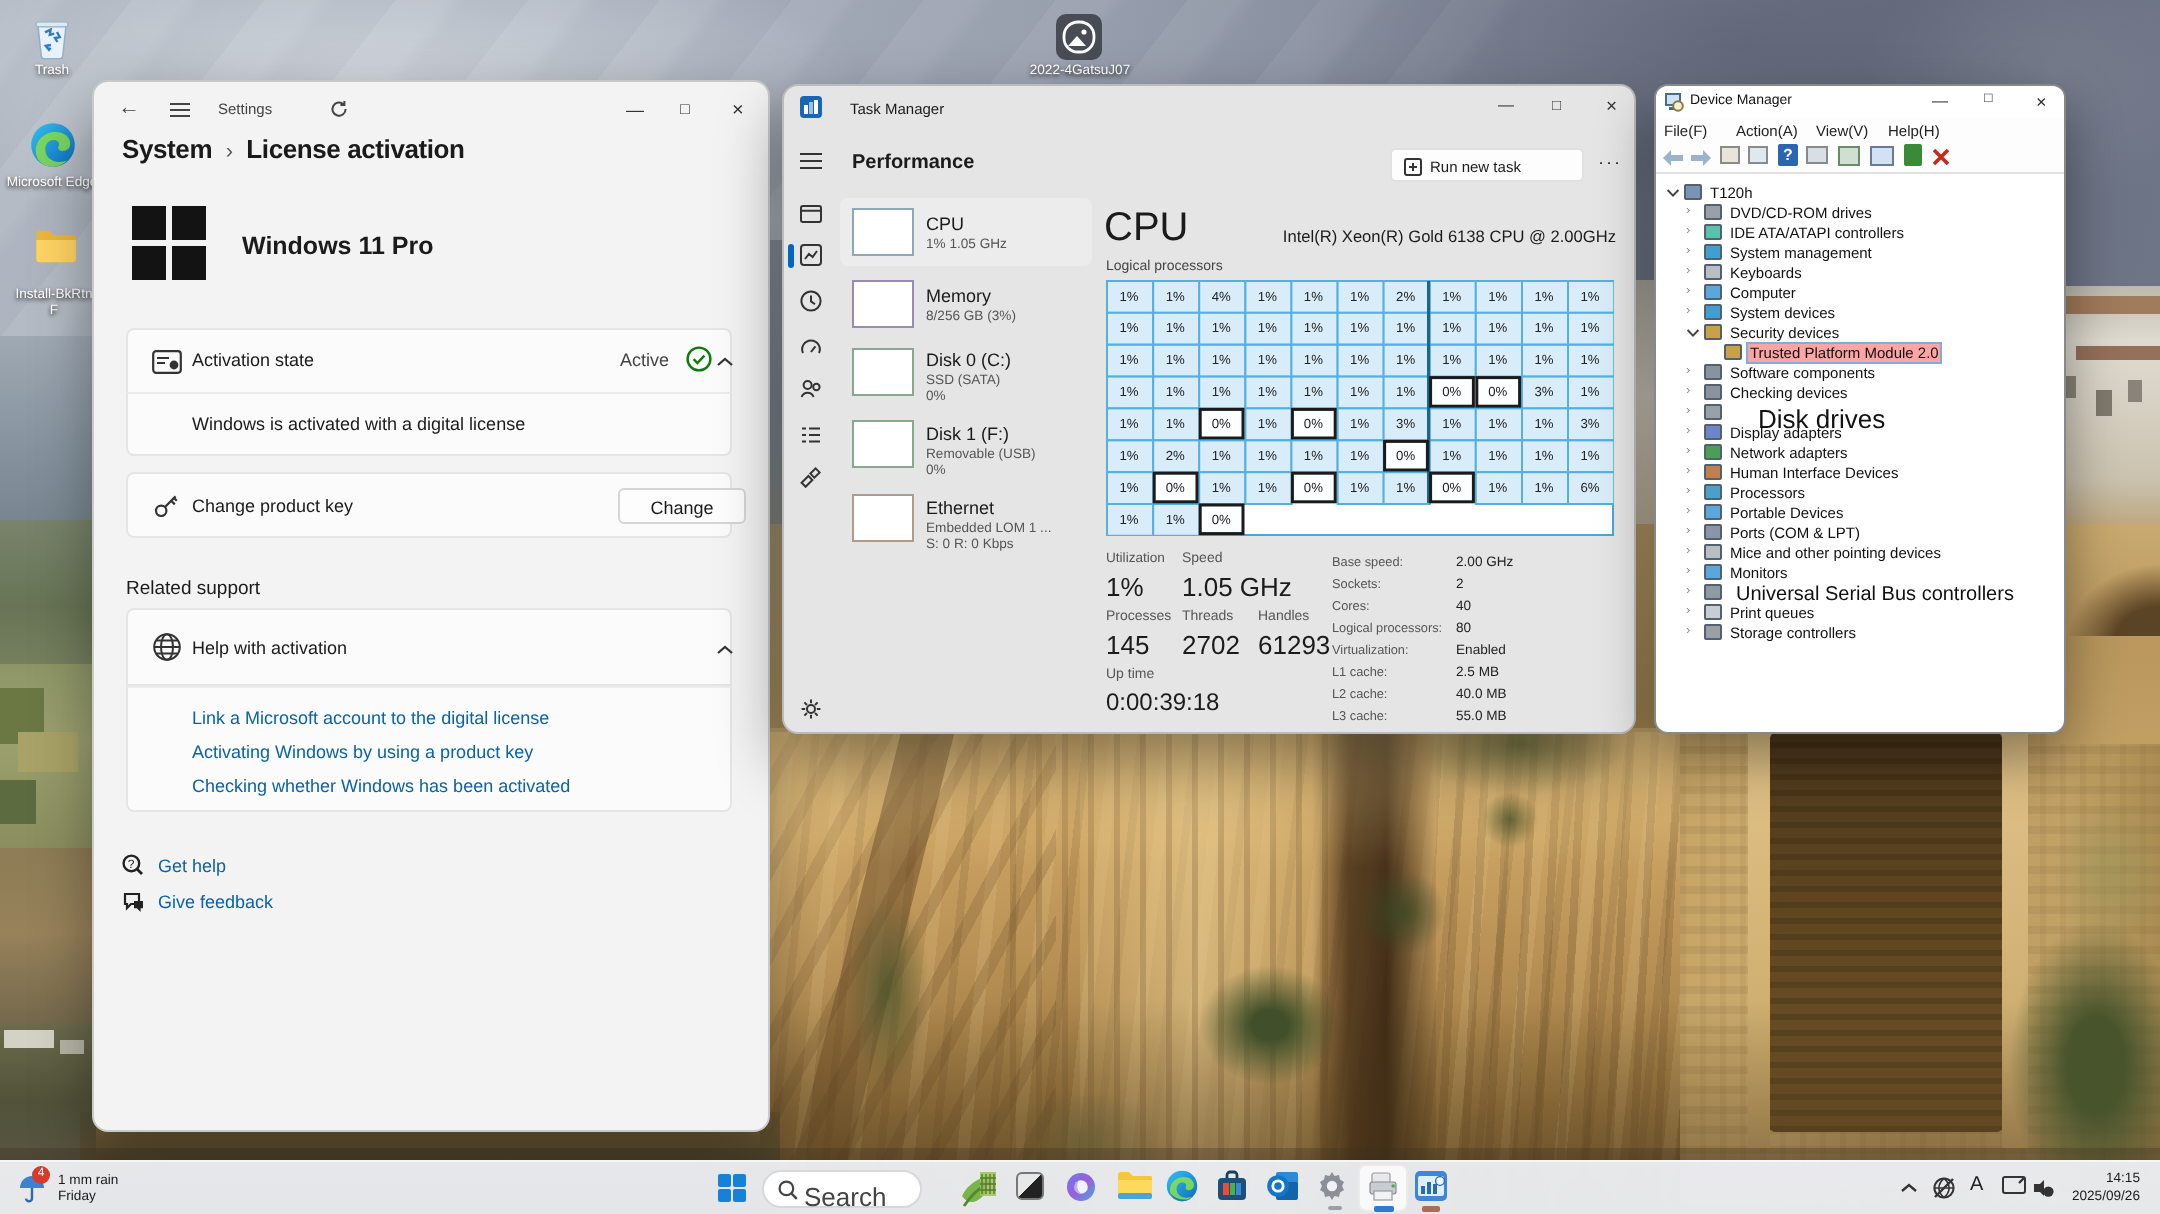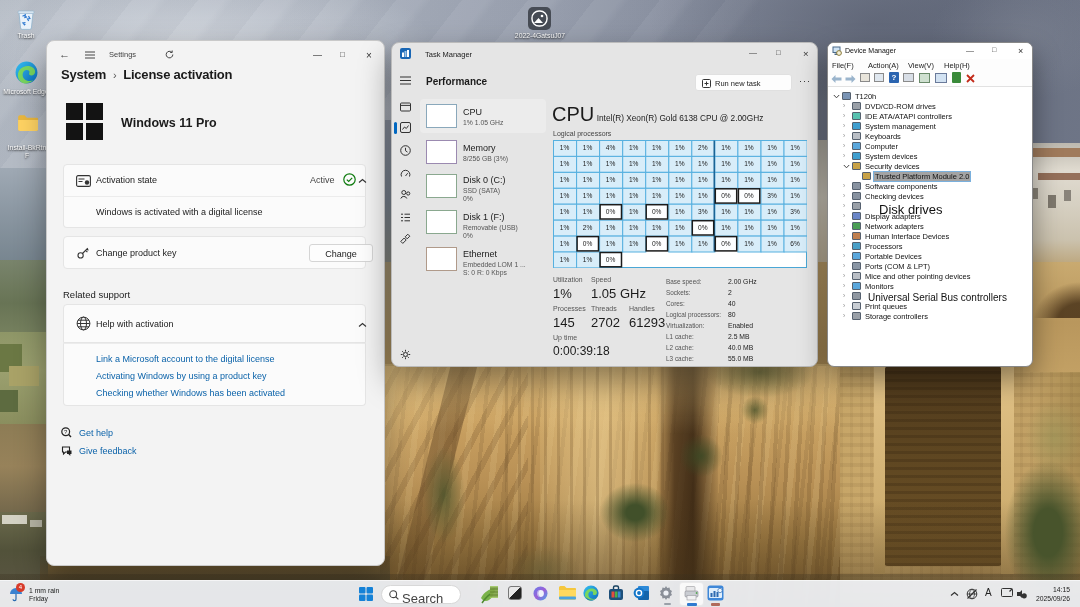--- a/index.html
+++ b/index.html
@@ -279,21 +279,21 @@
  <div class="abs" style="left:34px;top:167px;width:31px;height:24px;background:#fff;border:1px solid #8aa88f"></div>
  <span class="abs" style="left:71px;top:169px;font-size:9px">Disk 1 (F:)</span>
  <span class="abs" style="left:71px;top:181px;font-size:6.8px;color:#555">Removable (USB)</span>
  <span class="abs" style="left:71px;top:189px;font-size:6.8px;color:#555">0%</span>
  <div class="abs" style="left:34px;top:204px;width:31px;height:24px;background:#fff;border:1px solid #b09a8a"></div>
  <span class="abs" style="left:71px;top:206px;font-size:9px">Ethernet</span>
  <span class="abs" style="left:71px;top:218px;font-size:6.8px;color:#555">Embedded LOM 1 ...</span>
  <span class="abs" style="left:71px;top:226px;font-size:6.8px;color:#555">S: 0 R: 0 Kbps</span>
 
  <span class="abs" style="left:160px;top:60px;font-size:20px;font-weight:400">CPU</span>
- <span class="abs" style="left:160px;top:70px;width:256px;text-align:center;font-size:8.3px;white-space:nowrap">Intel(R) Xeon(R) Gold 6138 CPU @ 2.00GHz</span>
+ <span class="abs" style="left:160px;top:70px;width:256px;text-align:right;font-size:8.3px;white-space:nowrap">Intel(R) Xeon(R) Gold 6138 CPU @ 2.00GHz</span>
  <span class="abs" style="left:161px;top:87px;font-size:7px;color:#444">Logical processors</span>
  <div id="grid" class="abs" style="left:161px;top:97px;width:254px;height:128px">
  <svg width="254" height="128" viewBox="0 0 254 128">
  <rect x="0.5" y="0.5" width="253" height="127" fill="#ffffff" stroke="#4aa7d6" stroke-width="1"></rect>
  <rect x="0.5" y="0.5" width="23.1" height="15.9" fill="#d8edf9" stroke="#56b0df" stroke-width="1"></rect>
  <rect x="23.6" y="0.5" width="23.1" height="15.9" fill="#d8edf9" stroke="#56b0df" stroke-width="1"></rect>
  <rect x="46.6" y="0.5" width="23.1" height="15.9" fill="#d8edf9" stroke="#56b0df" stroke-width="1"></rect>
  <rect x="69.7" y="0.5" width="23.1" height="15.9" fill="#d8edf9" stroke="#56b0df" stroke-width="1"></rect>
  <rect x="92.7" y="0.5" width="23.1" height="15.9" fill="#d8edf9" stroke="#56b0df" stroke-width="1"></rect>
  <rect x="115.8" y="0.5" width="23.1" height="15.9" fill="#d8edf9" stroke="#56b0df" stroke-width="1"></rect>
@@ -549,21 +549,21 @@
     </div>
  <div class="abs" style="left:0;top:118px;width:206px;height:10px">
       <svg class="abs" style="left:15px;top:3px" width="7" height="5" viewBox="0 0 7 5">
         <path d="M0.8 1L3.5 3.8 6.2 1" fill="none" stroke="#444" stroke-width="1"></path>
       </svg>
       <span class="abs" style="left:24px;top:1px;width:9px;height:8px;background:#c8a247;border:1px solid #55606e;border-radius:1px"></span>
       <span class="abs" style="left:36px;top:0.5px;font-size:7.5px;color:#111;padding:0 1px">Security devices</span>
     </div>
  <div class="abs" style="left:0;top:128px;width:206px;height:10px">
       <span class="abs" style="left:34px;top:1px;width:9px;height:8px;background:#c8a247;border:1px solid #55606e;border-radius:1px"></span>
-      <span class="abs" style="left:46px;top:0.5px;font-size:7.5px;color:#111;background:#a3a3a3;outline:1px solid #7ab0dd;padding:0 1px">Trusted Platform Module 2.0</span>
+      <span class="abs" style="left:46px;top:0.5px;font-size:7.5px;color:#111;background:#fca5a5;outline:1px solid #7ab0dd;padding:0 1px">Trusted Platform Module 2.0</span>
     </div>
  <div class="abs" style="left:0;top:138px;width:206px;height:10px">
       <span class="abs" style="left:15px;top:1px;font-size:6.5px;color:#888">›</span>
       <span class="abs" style="left:24px;top:1px;width:9px;height:8px;background:#8892a0;border:1px solid #55606e;border-radius:1px"></span>
       <span class="abs" style="left:36px;top:0.5px;font-size:7.5px;color:#111;padding:0 1px">Software components</span>
     </div>
  <div class="abs" style="left:0;top:148px;width:206px;height:10px">
       <span class="abs" style="left:15px;top:1px;font-size:6.5px;color:#888">›</span>
       <span class="abs" style="left:24px;top:1px;width:9px;height:8px;background:#8892a0;border:1px solid #55606e;border-radius:1px"></span>
       <span class="abs" style="left:36px;top:0.5px;font-size:7.5px;color:#111;padding:0 1px">Checking devices</span>

